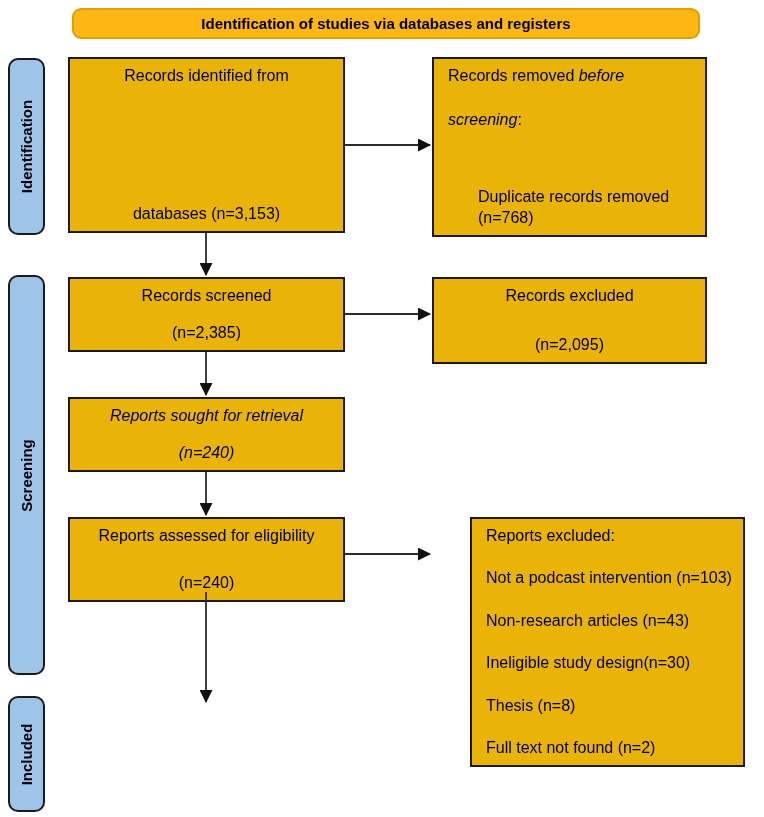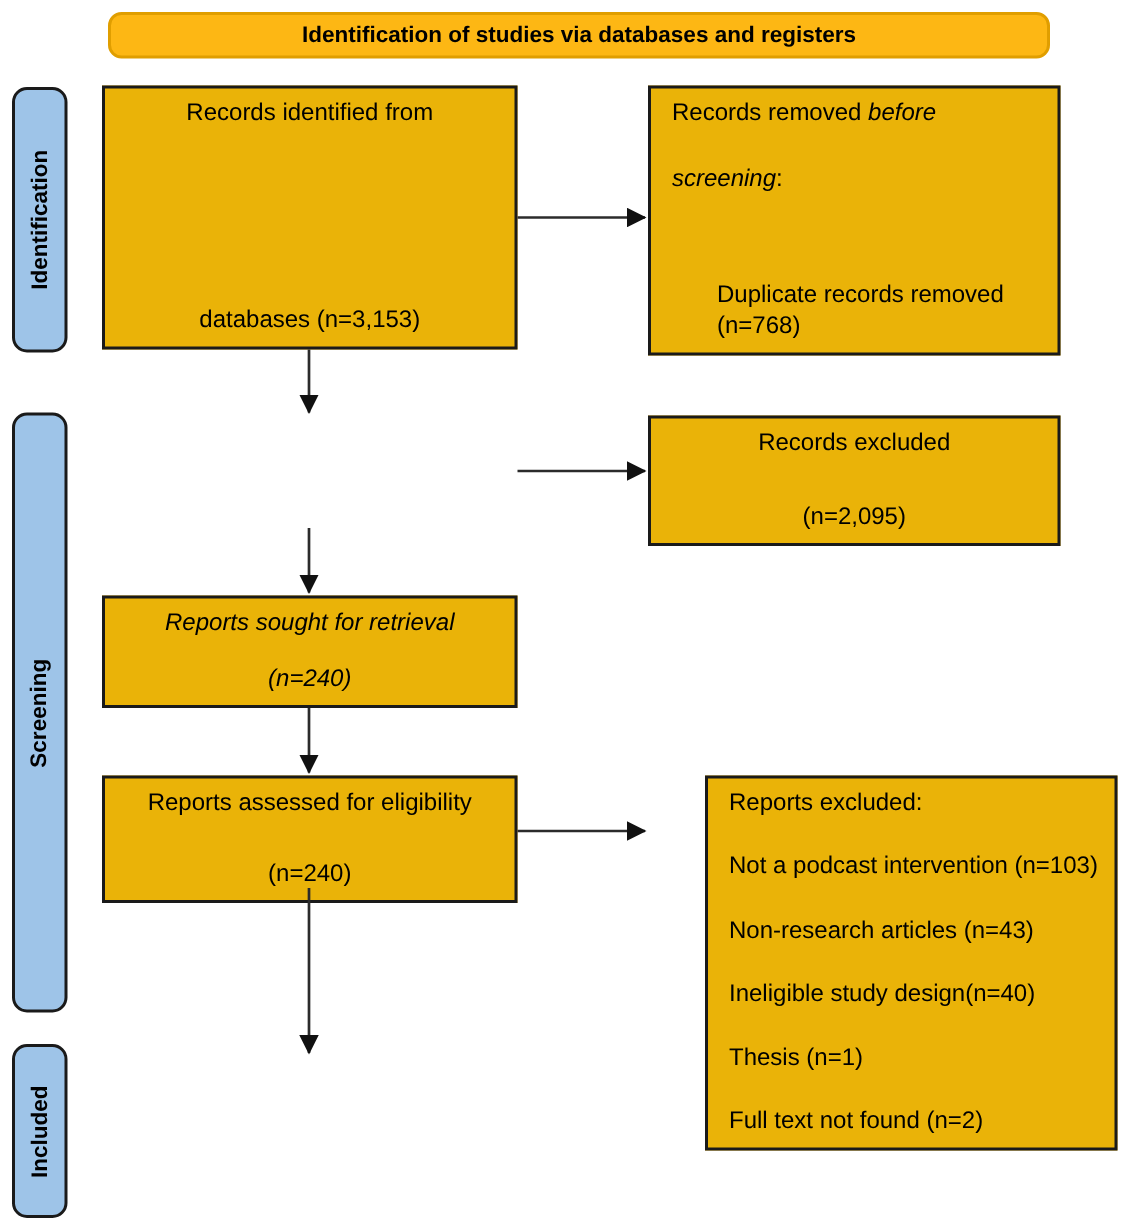--- a/index.html
+++ b/index.html
@@ -93,42 +93,46 @@
 
   <div class="box leftalign b-removed">
     <div><span>Records removed </span><em>before</em></div>
     <div><em>screening</em><span>:</span></div>
     <div class="indent">
       <div>Duplicate records removed</div>
       <div>(n=768)</div>
     </div>
   </div>
 
+  <div class="box center b-screened">
+    <div>Records screened</div>
+    <div>(n=2,385)</div>
+  </div>
 
   <div class="box center b-excluded">
     <div>Records excluded</div>
     <div>(n=2,095)</div>
   </div>
 
   <div class="box center b-sought">
     <div>Reports sought for retrieval</div>
     <div>(n=240)</div>
   </div>
 
   <div class="box center b-assessed">
     <div>Reports assessed for eligibility</div>
     <div>(n=240)</div>
   </div>
 
   <div class="box leftalign b-reports-excluded">
     <div>Reports excluded:</div>
     <div>Not a podcast intervention (n=103)</div>
     <div>Non-research articles (n=43)</div>
-    <div>Ineligible study design(n=40)</div>
-    <div>Thesis (n=1)</div>
+    <div>Ineligible study design(n=30)</div>
+    <div>Thesis (n=8)</div>
     <div>Full text not found (n=2)</div>
   </div>
 
 
   <svg class="arrows" viewBox="0 0 764 817" xmlns="http://www.w3.org/2000/svg">
     <defs>
       <marker id="ah" markerUnits="userSpaceOnUse" markerWidth="13" markerHeight="13" refX="12" refY="6.5" orient="auto">
         <path d="M0,0 L13,6.5 L0,13 Z" style="fill:var(--arrow-head)"></path>
       </marker>
     </defs>

